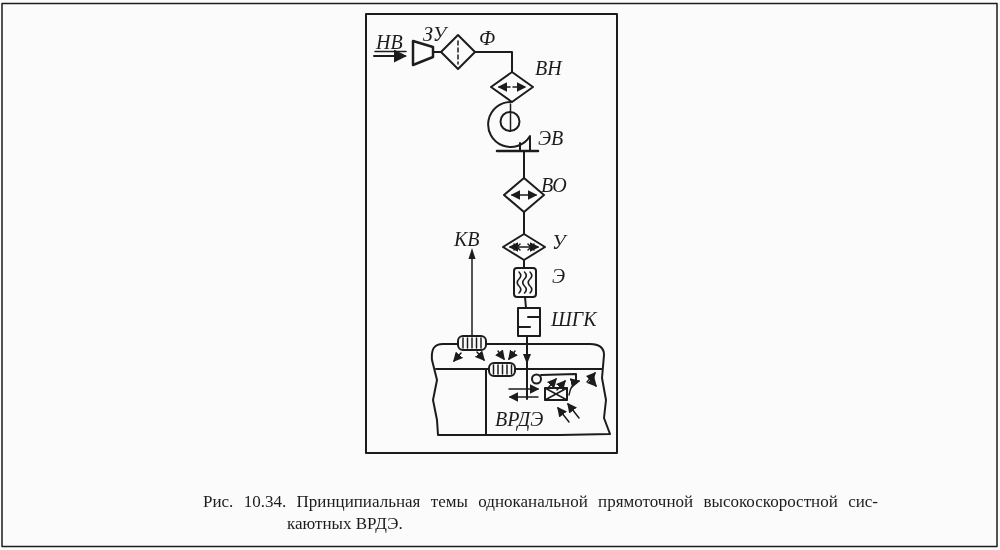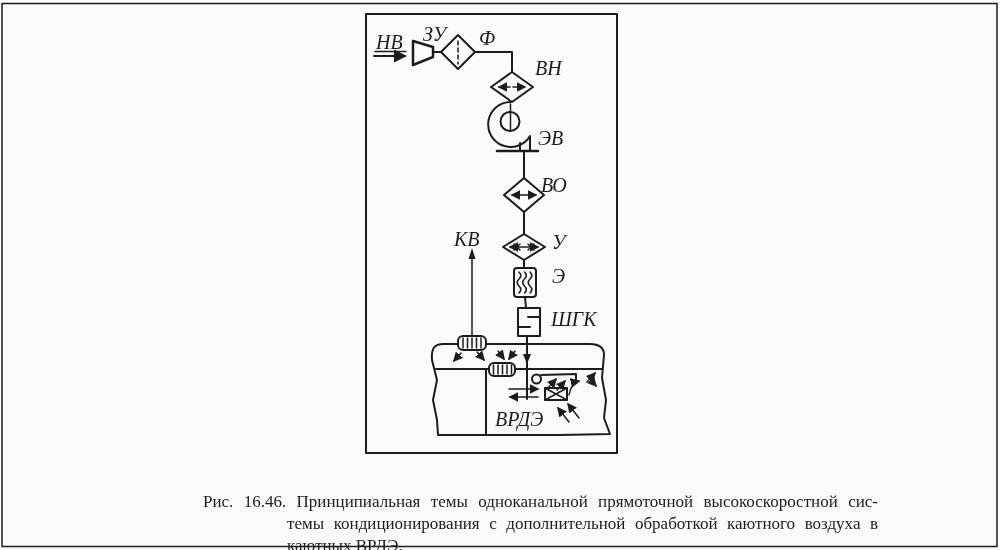--- a/index.html
+++ b/index.html
@@ -157,16 +157,15 @@
   <text x="538" y="145" class="lbl">ЭВ</text>
   <text x="541" y="192" class="lbl">ВО</text>
   <text x="454" y="246" class="lbl">КВ</text>
   <text x="552" y="249" class="lbl">У</text>
   <text x="552" y="283" class="lbl">Э</text>
   <text x="551" y="326" class="lbl">ШГК</text>
   <text x="495" y="426" class="lbl">ВРДЭ</text>
 </svg>
 
 <figure class="caption">
-  <div class="cap-just"><span>Рис. 16.46.</span> <span>Принципиальная темы одноканальной прямоточной высокоскоростной сис-</span></div>
-  <div class="cap-ind cap-just">темы кондиционирования с дополнительной обработкой каютного воздуха в</div>
+  <div class="cap-just"><span>Рис. 10.34.</span> <span>Принципиальная темы одноканальной прямоточной высокоскоростной сис-</span></div>
   <div class="cap-ind">каютных ВРДЭ.</div>
 </figure>
 
 </body></html>

